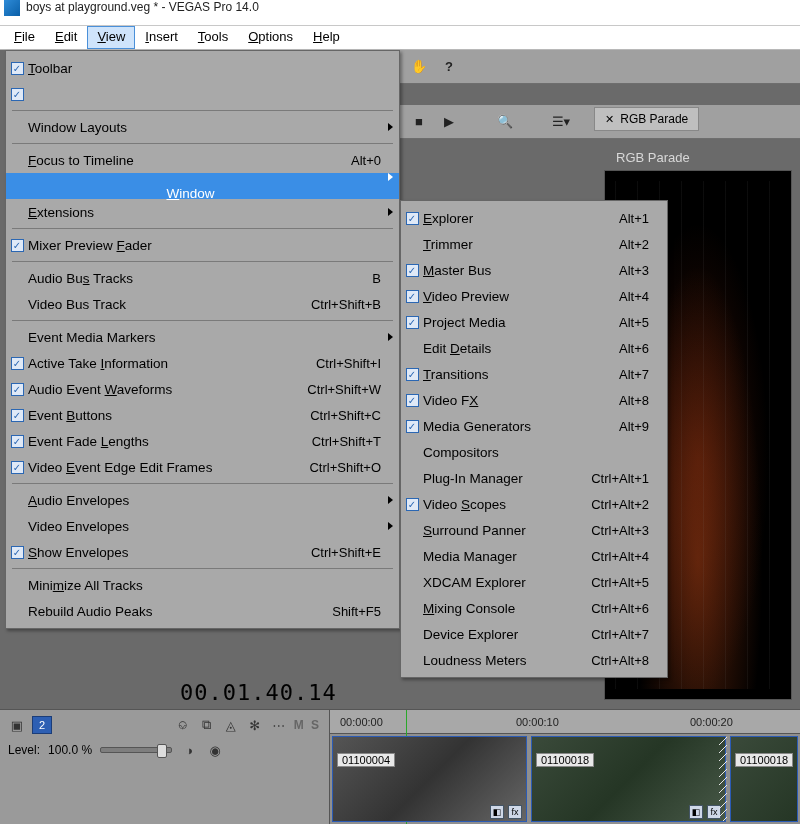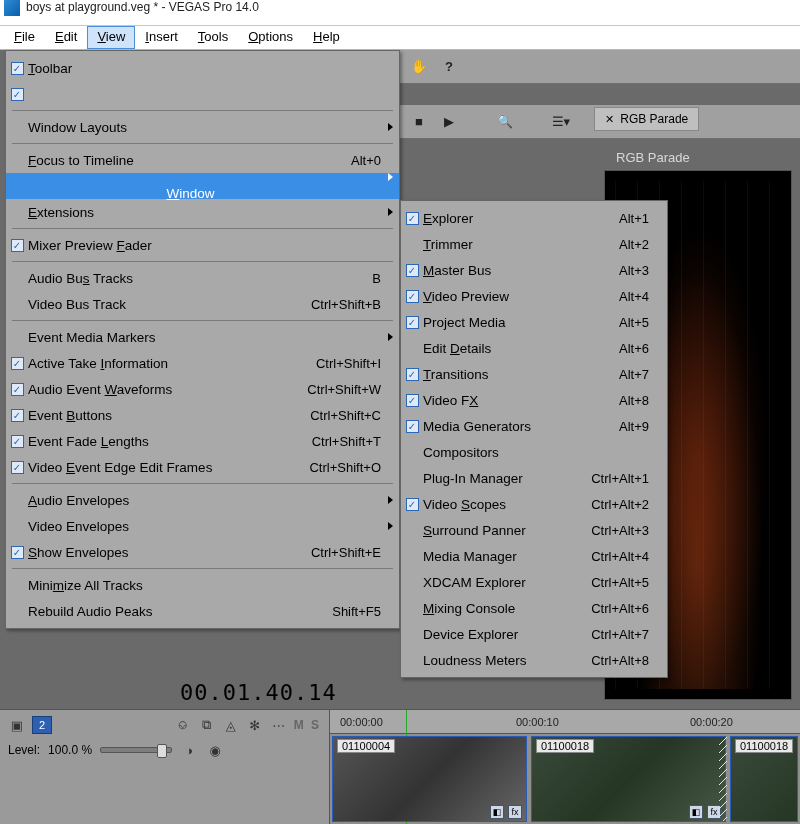--- a/index.html
+++ b/index.html
@@ -63,21 +63,21 @@
   .head-row2 { display:flex; align-items:center; gap:8px; padding:2px 8px; font-size:12px; }
   .slider { width:72px; height:6px; background:#7e7e7e; border:1px solid #555; border-radius:2px; position:relative; }
   .slider-thumb { position:absolute; top:-4px; left:56px; width:10px; height:14px; background:#ddd; border:1px solid #555; border-radius:2px; }
 
   .timeline { flex:1; position:relative; background:#8f8f8f; }
   .ruler { height:24px; background:#a8a8a8; border-bottom:1px solid #555; display:flex; align-items:center; font-size:11px; color:#222; position:relative; }
   .ruler .tick { position:absolute; }
   .playhead { position:absolute; top:0; bottom:0; width:1px; background:#2aa82a; left:76px; }
   .cliprow { position:absolute; top:24px; left:0; right:0; bottom:0; display:flex; gap:4px; padding:2px; }
   .clip { position:relative; border:1px solid #2b5bb5; background:#3a3a3a; flex:1; min-width:0; }
-  .clip-label { position:absolute; top:2px; left:4px; background:#e8e8e8; border:1px solid #888; padding:0 4px; font-size:11px; }
+  .clip-label { position:absolute; top:16px; left:4px; background:#e8e8e8; border:1px solid #888; padding:0 4px; font-size:11px; }
   .clip-thumb { position:absolute; inset:0; background:linear-gradient(135deg,#555 0%,#333 50%,#666 100%); }
   .clip-icons { position:absolute; bottom:2px; right:4px; display:flex; gap:4px; }
   .clip-icons span { width:14px; height:14px; background:#cfd8e8; border:1px solid #456; font-size:9px; display:flex; align-items:center; justify-content:center; }
   .zigzag { position:absolute; top:0; right:-2px; bottom:0; width:8px; background:
      linear-gradient(135deg, transparent 45%, #e8e8e8 45% 55%, transparent 55%) 0 0/8px 8px; }
   .clip3 { flex:0 0 68px; }
 
 </style>
 </head>
 <body>

